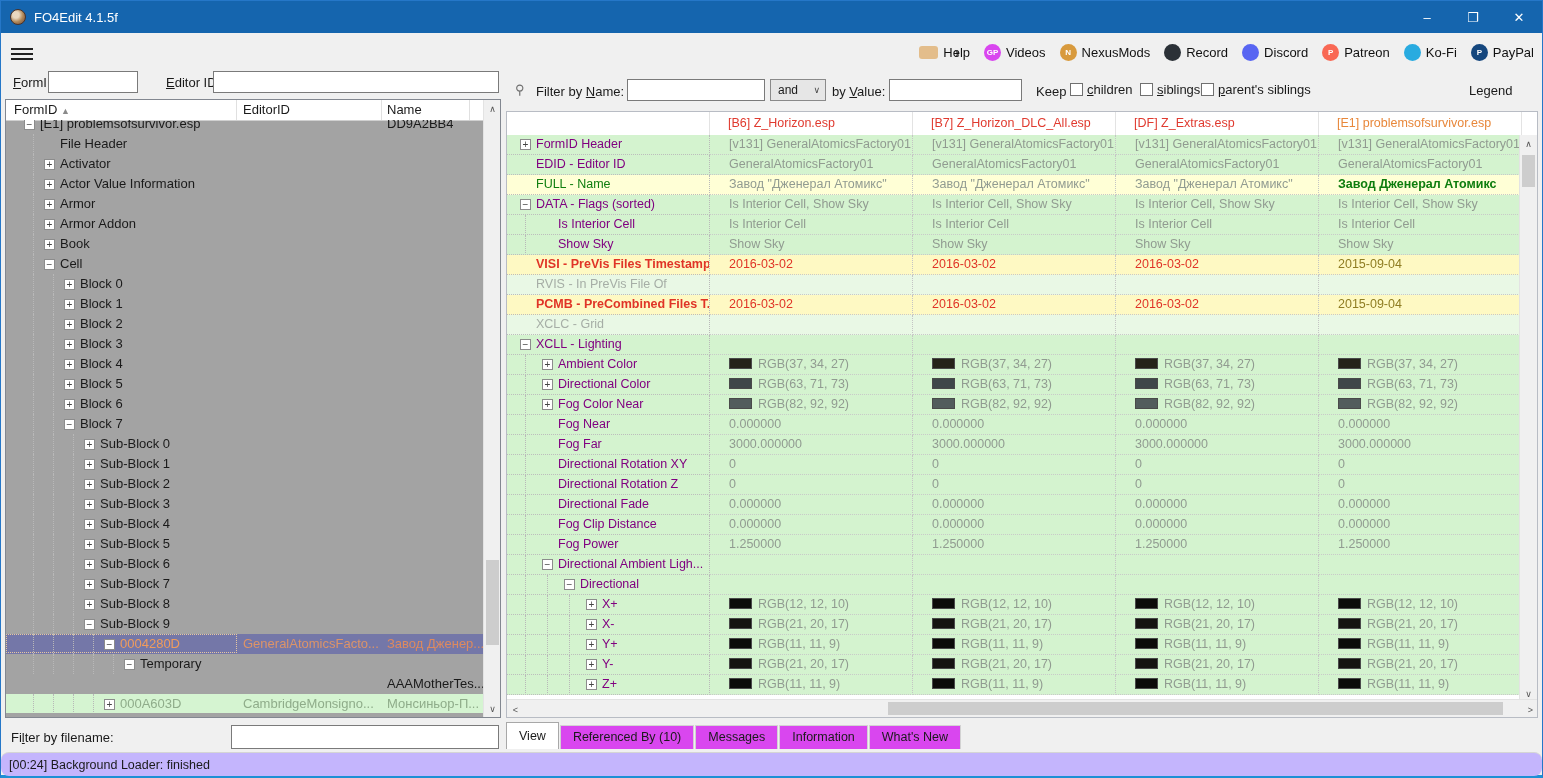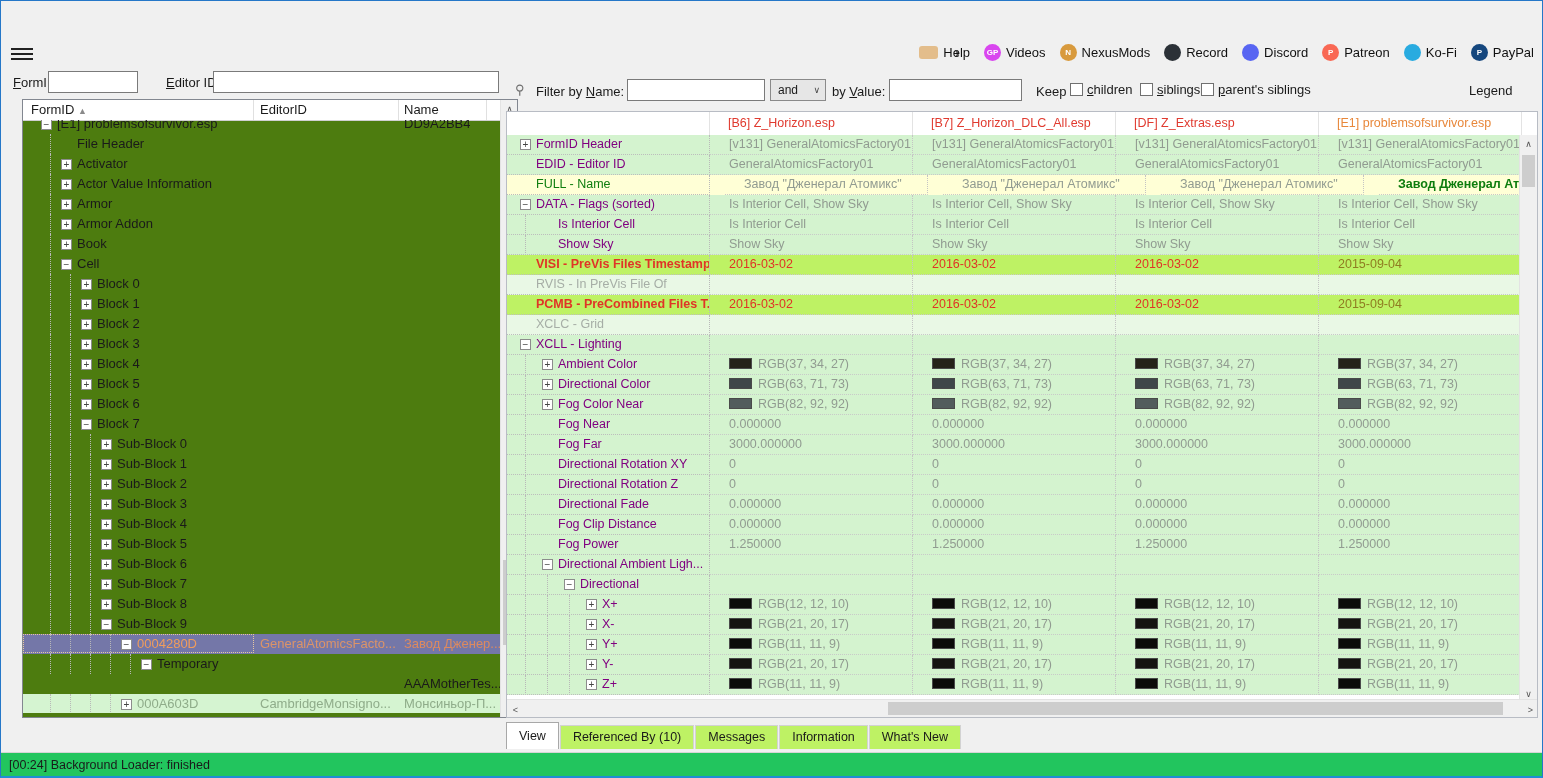--- a/index.html
+++ b/index.html
@@ -40,21 +40,21 @@
   .flabel{position:absolute;font-size:13px;white-space:nowrap;}
   .select{position:absolute;left:769px;top:78px;width:56px;height:22px;background:#e6e6e6;
     border:1px solid #8a8a8a;box-sizing:border-box;display:flex;align-items:center;
     padding-left:7px;font-size:12px;}
   .select .chev{margin-left:auto;margin-right:5px;font-size:9px;color:#444;}
   .cb{position:absolute;top:81px;display:flex;align-items:center;gap:4px;font-size:13px;}
   .cbbox{width:13px;height:13px;background:#fff;border:1px solid #707070;box-sizing:border-box;flex:none;}
   .legend{position:absolute;left:1468px;top:82px;font-size:13px;}
 
   
-  .treepanel{position:absolute;left:21px;top:98px;width:496px;height:619px;background:#4d7c0f;
+  .treepanel{position:absolute;left:4px;top:98px;width:496px;height:619px;background:#a3a3a3;
     border:1px solid #828790;box-sizing:border-box;overflow:hidden;}
   .theader{position:absolute;left:0;top:0;width:100%;height:20px;background:#fff;
     border-bottom:1px solid #d0d0d0;font-size:13px;}
   .thcell{position:absolute;top:2px;}
   .thsep{position:absolute;top:0;width:1px;height:20px;background:#e0e0e0;}
   .trows{position:absolute;left:0;top:20px;width:478px;height:593px;overflow:hidden;}
   .trowsinner{position:relative;top:-6px;}
   .trow{position:relative;height:20px;line-height:20px;font-size:13px;white-space:nowrap;}
   .trow .c1{position:absolute;left:0;top:0;height:20px;display:flex;align-items:center;padding-left:18px;}
   .trow .c2{position:absolute;left:237px;top:0;}
@@ -75,52 +75,61 @@
   .sthumb{position:absolute;left:2px;width:13px;background:#cdcdcd;}
 
   
   .gridpanel{position:absolute;left:505px;top:110px;width:1032px;height:607px;background:#fff;
     border:1px solid #b8bcc4;box-sizing:border-box;overflow:hidden;padding-left:24px;}
   .gheader{position:absolute;left:0;top:0;width:1015px;height:23px;display:flex;border-bottom:1px solid #d5d5d5;}
   .ghcell{flex:none;width:203px;box-sizing:border-box;border-right:1px solid #e3e3e3;
     padding:4px 0 0 18px;font-size:12.5px;white-space:nowrap;overflow:hidden;}
   .grows{position:absolute;left:0;top:23px;width:1015px;}
   .grow{display:flex;height:20px;line-height:19px;font-size:12.5px;}
-  .grow.green{background:#d4f3cf;} .grow.yellow{background:#ffffd6;gap:15px;}
-  .grow.pink{background:#bef264;justify-content:center;} .grow.dim{background:#e9f8e5;}
+  .grow.green{background:#d4f3cf;} .grow.yellow{background:#ffffd6;}
+  .grow.pink{background:#fef9c3;justify-content:center;} .grow.dim{background:#e9f8e5;}
   .glabel{flex:none;width:203px;box-sizing:border-box;display:flex;align-items:center;padding-left:13px;
     border-right:1px dotted #b9b9b9;border-bottom:1px dotted #bdbdbd;white-space:nowrap;overflow:hidden;}
   .gcell{flex:none;width:203px;box-sizing:border-box;padding-left:19px;
     border-right:1px dotted #c4c4c4;border-bottom:1px dotted #c9c9c9;white-space:nowrap;overflow:hidden;}
   .g22{width:22px;} .g22::before{left:5px;}
   .purple{color:#800080;} .greenl{color:#0e7d0e;} .redl{color:#e03427;font-weight:bold;}
   .grayl{color:#a6aea6;}
   .gray{color:#919b91;} .red{color:#e03427;} .olive{color:#8f7d22;} .greenbold{color:#0e7d0e;font-weight:bold;}
   .sw{display:inline-block;width:23px;height:11px;border:1px solid #4a4a4a;box-sizing:border-box;
     margin-right:6px;vertical-align:-1px;}
   .hscroll{position:absolute;left:0;bottom:0;width:1032px;height:17px;background:#f0f0f0;border-top:1px solid #e3e3e3;}
   .hthumb{position:absolute;top:2px;height:13px;background:#cdcdcd;}
 
   
   .fnrow{position:absolute;left:0px;top:722px;width:502px;height:28px;}
   .tabs{position:absolute;left:505px;top:720px;height:28px;display:flex;align-items:flex-end;}
-  .tab{height:24px;box-sizing:border-box;padding:4px 12px 0 12px;font-size:12.5px;background:#bef264;
+  .tab{height:24px;box-sizing:border-box;padding:4px 12px 0 12px;font-size:12.5px;background:#d946ef;
     border:1px solid #d2d2d2;border-bottom:none;margin-right:1px;white-space:nowrap;}
   .tab.active{height:27px;background:#fff;border:1px solid #a8a8a8;border-bottom:none;padding-top:6px;}
-  .statusbar{position:absolute;left:0;top:751px;width:100%;height:24px;background:#22c55e;
+  .statusbar{position:absolute;left:0;top:751px;width:100%;height:24px;background:#c4b5fd;
     border-top:1px solid #d5d5d5;display:flex;align-items:center;padding-left:8px;
-    box-sizing:border-box;font-size:12.5px;}
+    box-sizing:border-box;font-size:12.5px;border-radius:8px;}
   .pin{color:#707070;font-size:13px;transform:rotate(0deg);}
 </style>
 </head>
 <body>
 
 <div class="window">
 
   
+  <div class="titlebar">
+    <span class="appicon"></span>
+    <span class="apptitle">FO4Edit 4.1.5f</span>
+    <span class="winbtns">
+      <span class="winbtn">–</span>
+      <span class="winbtn">❐</span>
+      <span class="winbtn">✕</span>
+    </span>
+  </div>
 
   
   <div class="hamburger">
       <span></span>
       <span></span>
       <span></span>
     </div>
   <div class="navbtn" style="left:913px;">‹</div>
   <div class="navbtn" style="left:943px;">›</div>
   <div class="links" id="links">
@@ -451,20 +460,24 @@
         </div>
       </div>
     <div class="vscroll" style="left:477px;top:0;width:17px;height:617px;">
       <span class="sarrow" style="top:0;">∧</span>
       <span class="sarrow" style="bottom:0;">∨</span>
       <span class="sthumb" style="top:460px;height:85px;"></span>
     </div>
   </div>
 
   
+  <div class="fnrow">
+    <span class="flabel" style="left:10px;top:7px;position:absolute;"><span>Fi</span><u>l</u><span>ter by filename:</span></span>
+    <input class="txtinput" style="left: 230px; top: 2px; width: 268px; height: 24px;" value="">
+  </div>
 
   
   <div class="gridpanel">
     <div class="gheader" id="gheader">
         <span class="ghcell"></span>
         <span class="ghcell" style="color:#e03a2f;">[B6] Z_Horizon.esp</span>
         <span class="ghcell" style="color:#e03a2f;">[B7] Z_Horizon_DLC_All.esp</span>
         <span class="ghcell" style="color:#e03a2f;">[DF] Z_Extras.esp</span>
         <span class="ghcell" style="color:#e8873a;">[E1] problemsofsurvivor.esp</span>
       </div>

